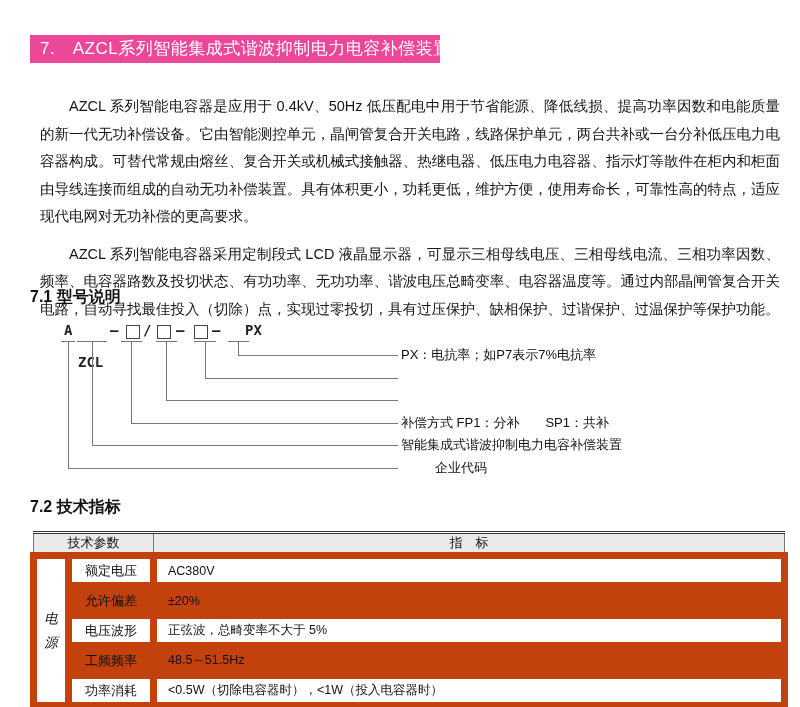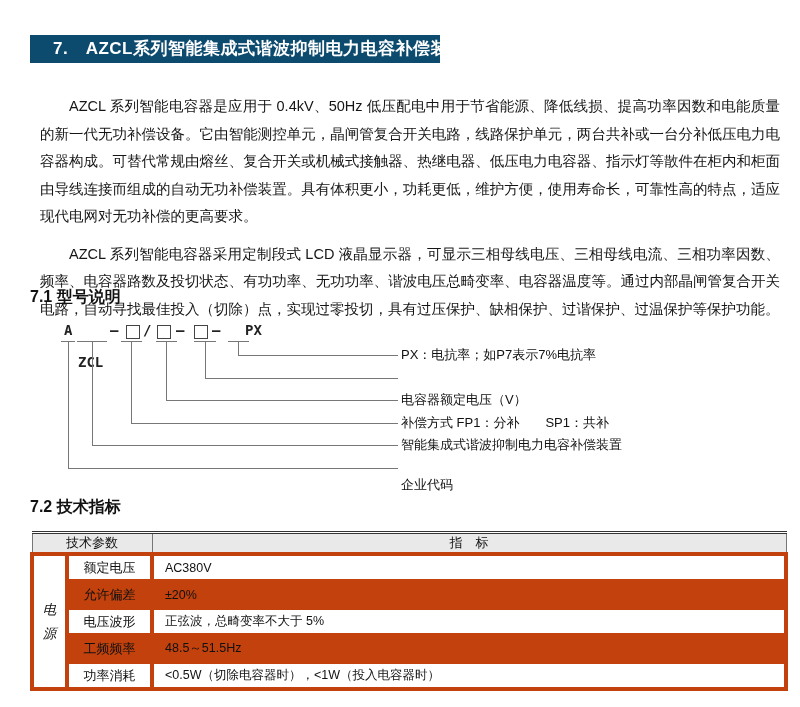--- a/index.html
+++ b/index.html
@@ -1,22 +1,22 @@
 <!DOCTYPE html>
 <html><head>
 <meta charset="utf-8">
 <style>
   html,body{margin:0;padding:0;background:#ffffff;}
   body{font-family:"Liberation Sans","DejaVu Sans",sans-serif;color:#111;}
   .page{position:relative;width:800px;height:707px;background:#fff;overflow:hidden;}
 
   
   .title-bar{position:absolute;left:30px;top:35px;width:410px;height:28px;
-    background:#0c4a6e;color:#fff;font-size:17px;font-weight:bold;
-    line-height:28px;padding-left:23px;box-sizing:border-box;letter-spacing:.5px;white-space:nowrap;}
+    background:#ec4899;color:#fff;font-size:17px;font-weight:normal;
+    line-height:28px;padding-left:10px;box-sizing:border-box;letter-spacing:.5px;white-space:nowrap;}
 
   
   .body-text{position:absolute;left:30px;top:83px;width:760px;
     font-size:14.5px;line-height:27.5px;text-align:justify;color:#151515;}
   .body-text p{margin:10px;text-indent:2em;}
 
   
   .sec-h{position:absolute;left:30px;margin:0;font-size:16px;font-weight:bold;color:#111;}
   .h71{top:287px;}
   .h72{top:497px;}
@@ -33,32 +33,32 @@
   .u0{left:31px;width:14px;} .u1{left:47px;width:30px;} .u2{left:91px;width:21px;}
   .u3{left:126px;width:21px;} .u4{left:164px;width:22px;} .u5{left:198px;width:21px;}
   .vseg{position:absolute;top:23px;width:0;border-left:1px solid #777;}
   .v0{left:208px;height:14px;} .v1{left:175px;height:37px;} .v2{left:136px;height:59px;}
   .v3{left:101px;height:82px;} .v4{left:62px;height:104px;} .v5{left:38px;height:127px;}
   .hseg{position:absolute;height:0;border-top:1px solid #777;}
   .h0{left:208px;top:37px;width:160px;} .h1{left:175px;top:60px;width:193px;}
   .h2{left:136px;top:82px;width:232px;} .h3{left:101px;top:105px;width:267px;}
   .h4{left:62px;top:127px;width:306px;} .h5{left:38px;top:150px;width:330px;}
   .dlabel{position:absolute;left:371px;font-size:13px;line-height:18px;color:#111;white-space:nowrap;}
-  .l0{top:28px;} .l1{top:51px;} .l2{top:73px;} .l3{top:96px;} .l4{top:118px;font-family:Liberation Serif, serif;} .l5{top:158px;}
+  .l0{top:28px;} .l1{top:51px;} .l2{top:73px;} .l3{top:96px;} .l4{top:118px;font-family:Liberation Serif, serif;} .l5{top:141px;margin-left:34px;}
 
   
   .spec-table{position:absolute;left:30px;top:531px;width:758px;
     border-collapse:collapse;table-layout:fixed;font-size:13px;color:#111;
     border-top:3px double #333;border-bottom:3px double #333;
     border-left:1px solid #666;border-right:1px solid #666;padding-left:16px;}
   .spec-table col.c-group{width:35px;}
   .spec-table col.c-param{width:85px;}
   .spec-table th{height:18px;background:#e9e9e9;font-weight:normal;
     text-align:center;border:1px solid #777;padding:0;}
-  .spec-table td{height:23px;border:4px solid #c2410c;padding:0;background:#fff;}
+  .spec-table td{height:23px;border:7px solid #c2410c;padding:0;background:#fff;}
   .spec-table td.param{text-align:center;}
   .spec-table td.value{padding-left:11px;font-size:12.5px;}
   .spec-table tr.alt td.param,.spec-table tr.alt td.value{background:#c2410c;}
   .spec-table td.group{background:#fff;text-align:center;vertical-align:middle;font-style:italic;}
   .vtext{display:inline-block;width:1em;word-break:break-all;
     font-size:13.5px;line-height:24px;letter-spacing:1px;}
 </style>
 </head>
 <body>
 
@@ -102,21 +102,20 @@
     <div class="vseg v4"></div>
     <div class="vseg v5"></div>
     <div class="hseg h0"></div>
     <div class="hseg h1"></div>
     <div class="hseg h2"></div>
     <div class="hseg h3"></div>
     <div class="hseg h4"></div>
     <div class="hseg h5"></div>
 
     <div class="dlabel l0">PX：电抗率；如P7表示7%电抗率</div>
-    <div class="dlabel l2">电容器额定电压（V）</div>
     <div class="dlabel l3">补偿方式 FP1：分补　　SP1：共补</div>
     <div class="dlabel l4">智能集成式谐波抑制电力电容补偿装置</div>
     <div class="dlabel l5">企业代码</div>
   </div>
 
   <h2 class="sec-h h72">7.2 技术指标</h2>
 
   <table class="spec-table">
     <colgroup>
         <col class="c-group">

